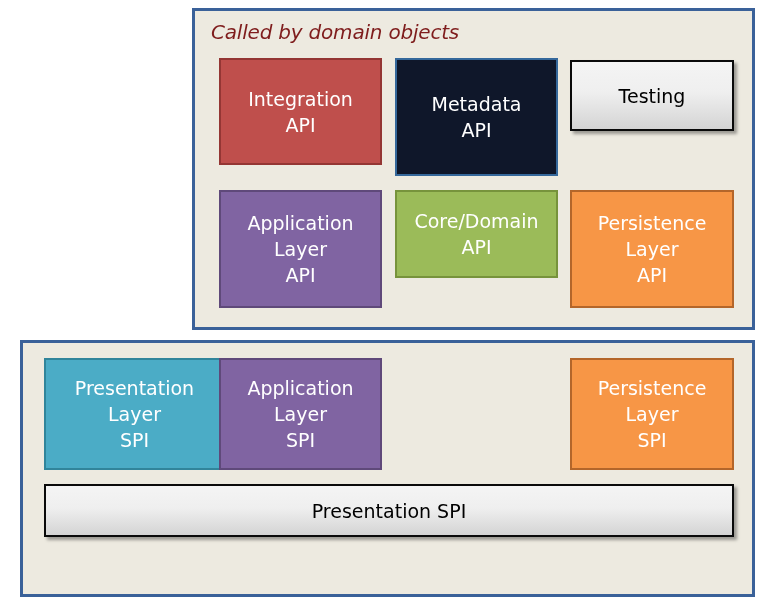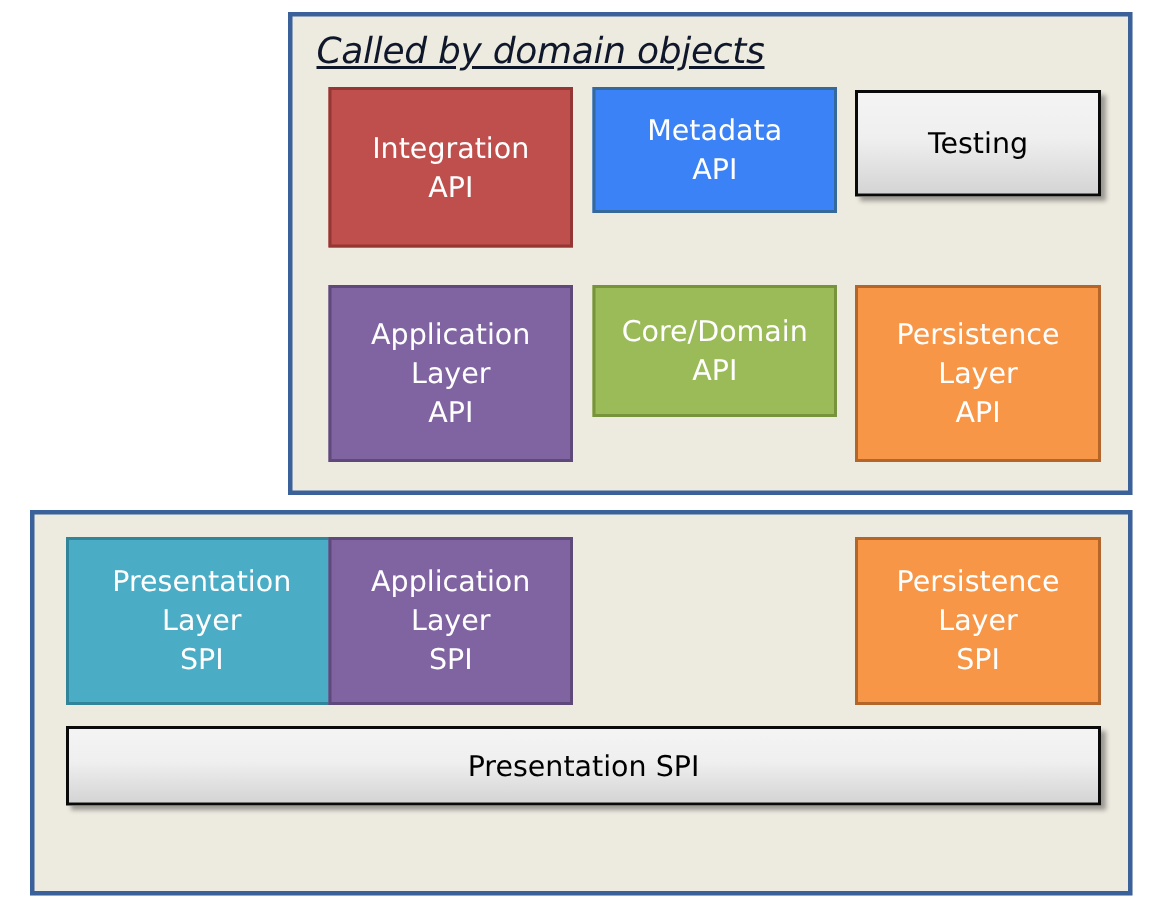--- a/index.html
+++ b/index.html
@@ -39,26 +39,25 @@
     left: 20px;
     top: 340px;
     width: 735px;
     height: 257px;
   }
 
   
   .caption {
     position: absolute;
     font-style: italic;
-    font-size: 24px;
-    color: #0f172a;
+    font-size: 20px;
+    color: #7f1d1d;
     font-family: "DejaVu Sans", sans-serif;
     white-space: nowrap;
     letter-spacing: -0.2px;
-    text-decoration: underline;
   }
   #caption-top   { left: 211px; top: 20px; }
   #caption-bottom{ left: 36px;  top: 557px; }
 
   
   .block {
     position: absolute;
     box-sizing: border-box;
     border-width: 2px;
     border-style: solid;
@@ -98,22 +97,22 @@
   <div class="panel" id="panel-top"></div>
 
   <div class="caption" id="caption-top">Called by domain objects</div>
 
   <div class="block" style="left:219px; top:58px; width:163px; height:107px;
               background:#BF4F4C; border-color:#943634;">
     <span class="ln">Integration</span>
     <span class="ln">API</span>
   </div>
 
-  <div class="block" style="left:395px; top:58px; width:163px; height:84px;
-              background:#3b82f6; border-color:#35689B;">
+  <div class="block" style="left:395px; top:58px; width:163px; height:118px;
+              background:#0f172a; border-color:#35689B;">
     <span class="ln">Metadata</span>
     <span class="ln">API</span>
   </div>
 
   <div class="gray-block" style="left:570px; top:60px; width:164px; height:71px;">
     <span class="ln">Testing</span>
   </div>
 
   <div class="block" style="left:219px; top:190px; width:163px; height:118px;
               background:#8064A2; border-color:#5F497A;">

